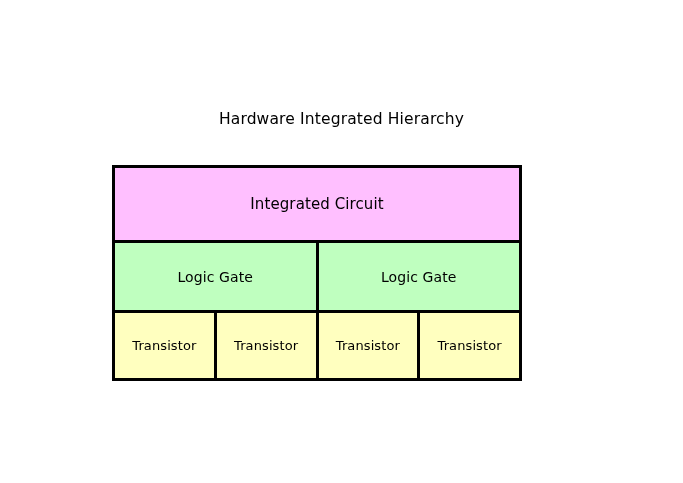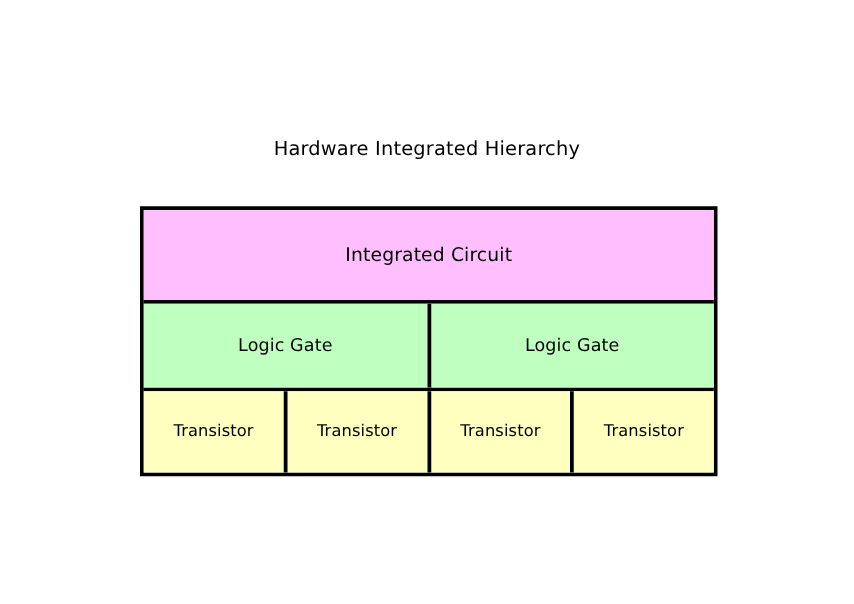--- a/index.html
+++ b/index.html
@@ -33,21 +33,21 @@
     color: #000000;
     letter-spacing: 0.15px;
     white-space: nowrap;
   }
 
   
   #hierarchy {
     position: absolute;
     left: 112px;
     top: 165px;
-    width: 462px;
+    width: 410px;
     height: 216px;
     box-sizing: border-box;
     border: 3px solid #000000;
     background: #ffffff;
     display: flex;
     flex-direction: column;
   }
 
   .tier {
     display: flex;

